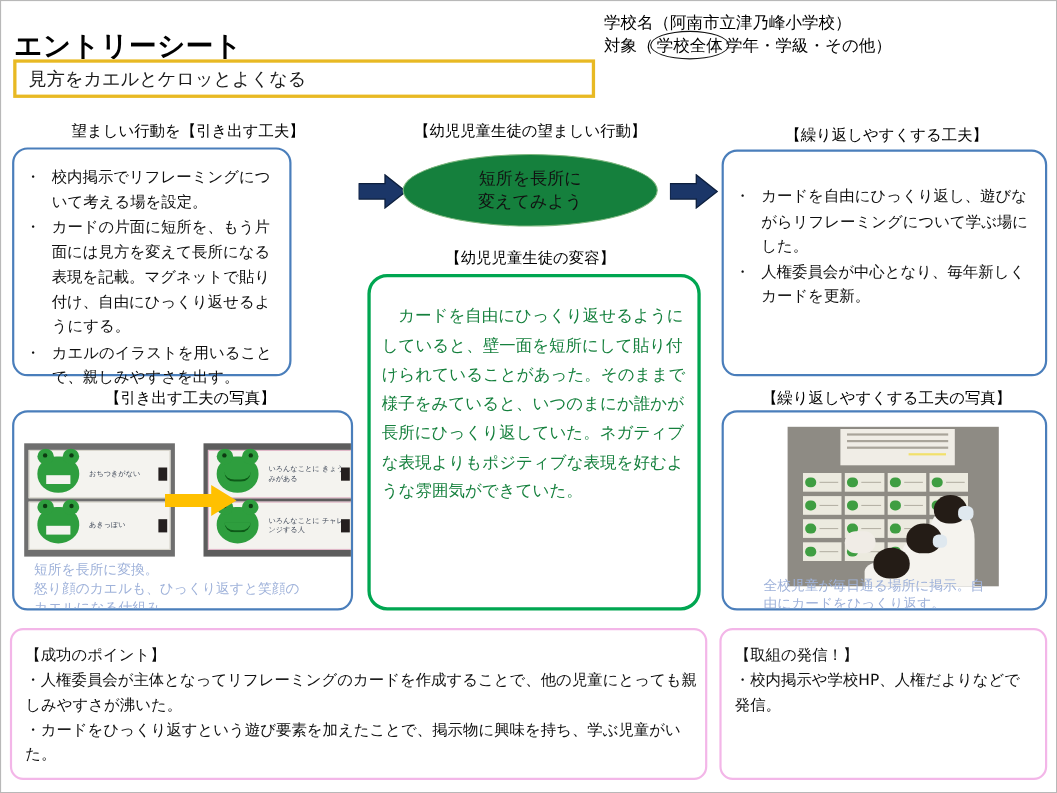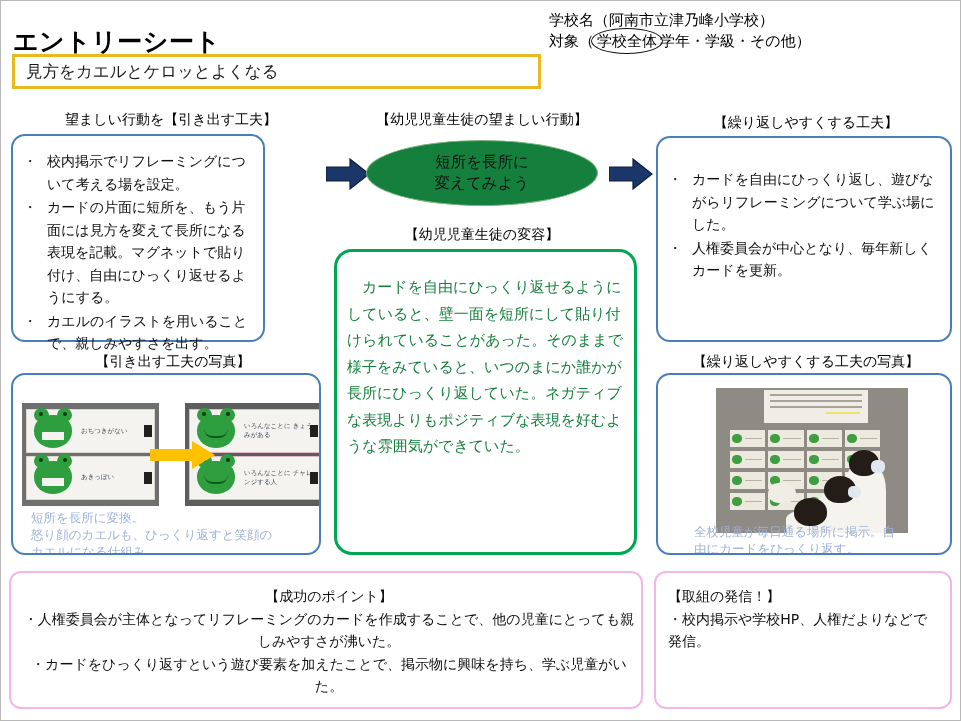--- a/index.html
+++ b/index.html
@@ -445,21 +445,21 @@
       <div class="s-body" style="left:52px; top:95px; width:28px; height:20px; border-radius:10px; background:#f0ece6;"></div>
     </div>
 
     <div class="photo-caption" style="position:absolute; left:28px; top:148px; width:262px;">
       <div>全校児童が毎日通る場所に掲示。自</div>
       <div>由にカードをひっくり返す。</div>
     </div>
   </div>
 
   <div class="rbox pink-box" style="left:8px; top:570px; width:634px; height:138px;">
-    <div class="bottom-text" style="margin:12px 6px 0 12px;text-align:center;">
+    <div class="bottom-text" style="margin:12px 6px 0 12px;">
       <span class="hdr">【成功のポイント】</span>
       <span class="hdr">・人権委員会が主体となってリフレーミングのカードを作成することで、他の児童にとっても親しみやすさが沸いた。</span>
       <span class="hdr">・カードをひっくり返すという遊び要素を加えたことで、掲示物に興味を持ち、学ぶ児童がいた。</span>
     </div>
   </div>
 
   <div class="rbox pink-box" style="left:653px; top:570px; width:298px; height:138px;">
     <div class="bottom-text" style="margin:12px 12px 0 12px;">
       <span class="hdr">【取組の発信！】</span>
       <span class="hdr">・校内掲示や学校HP、人権だよりなどで発信。</span>

